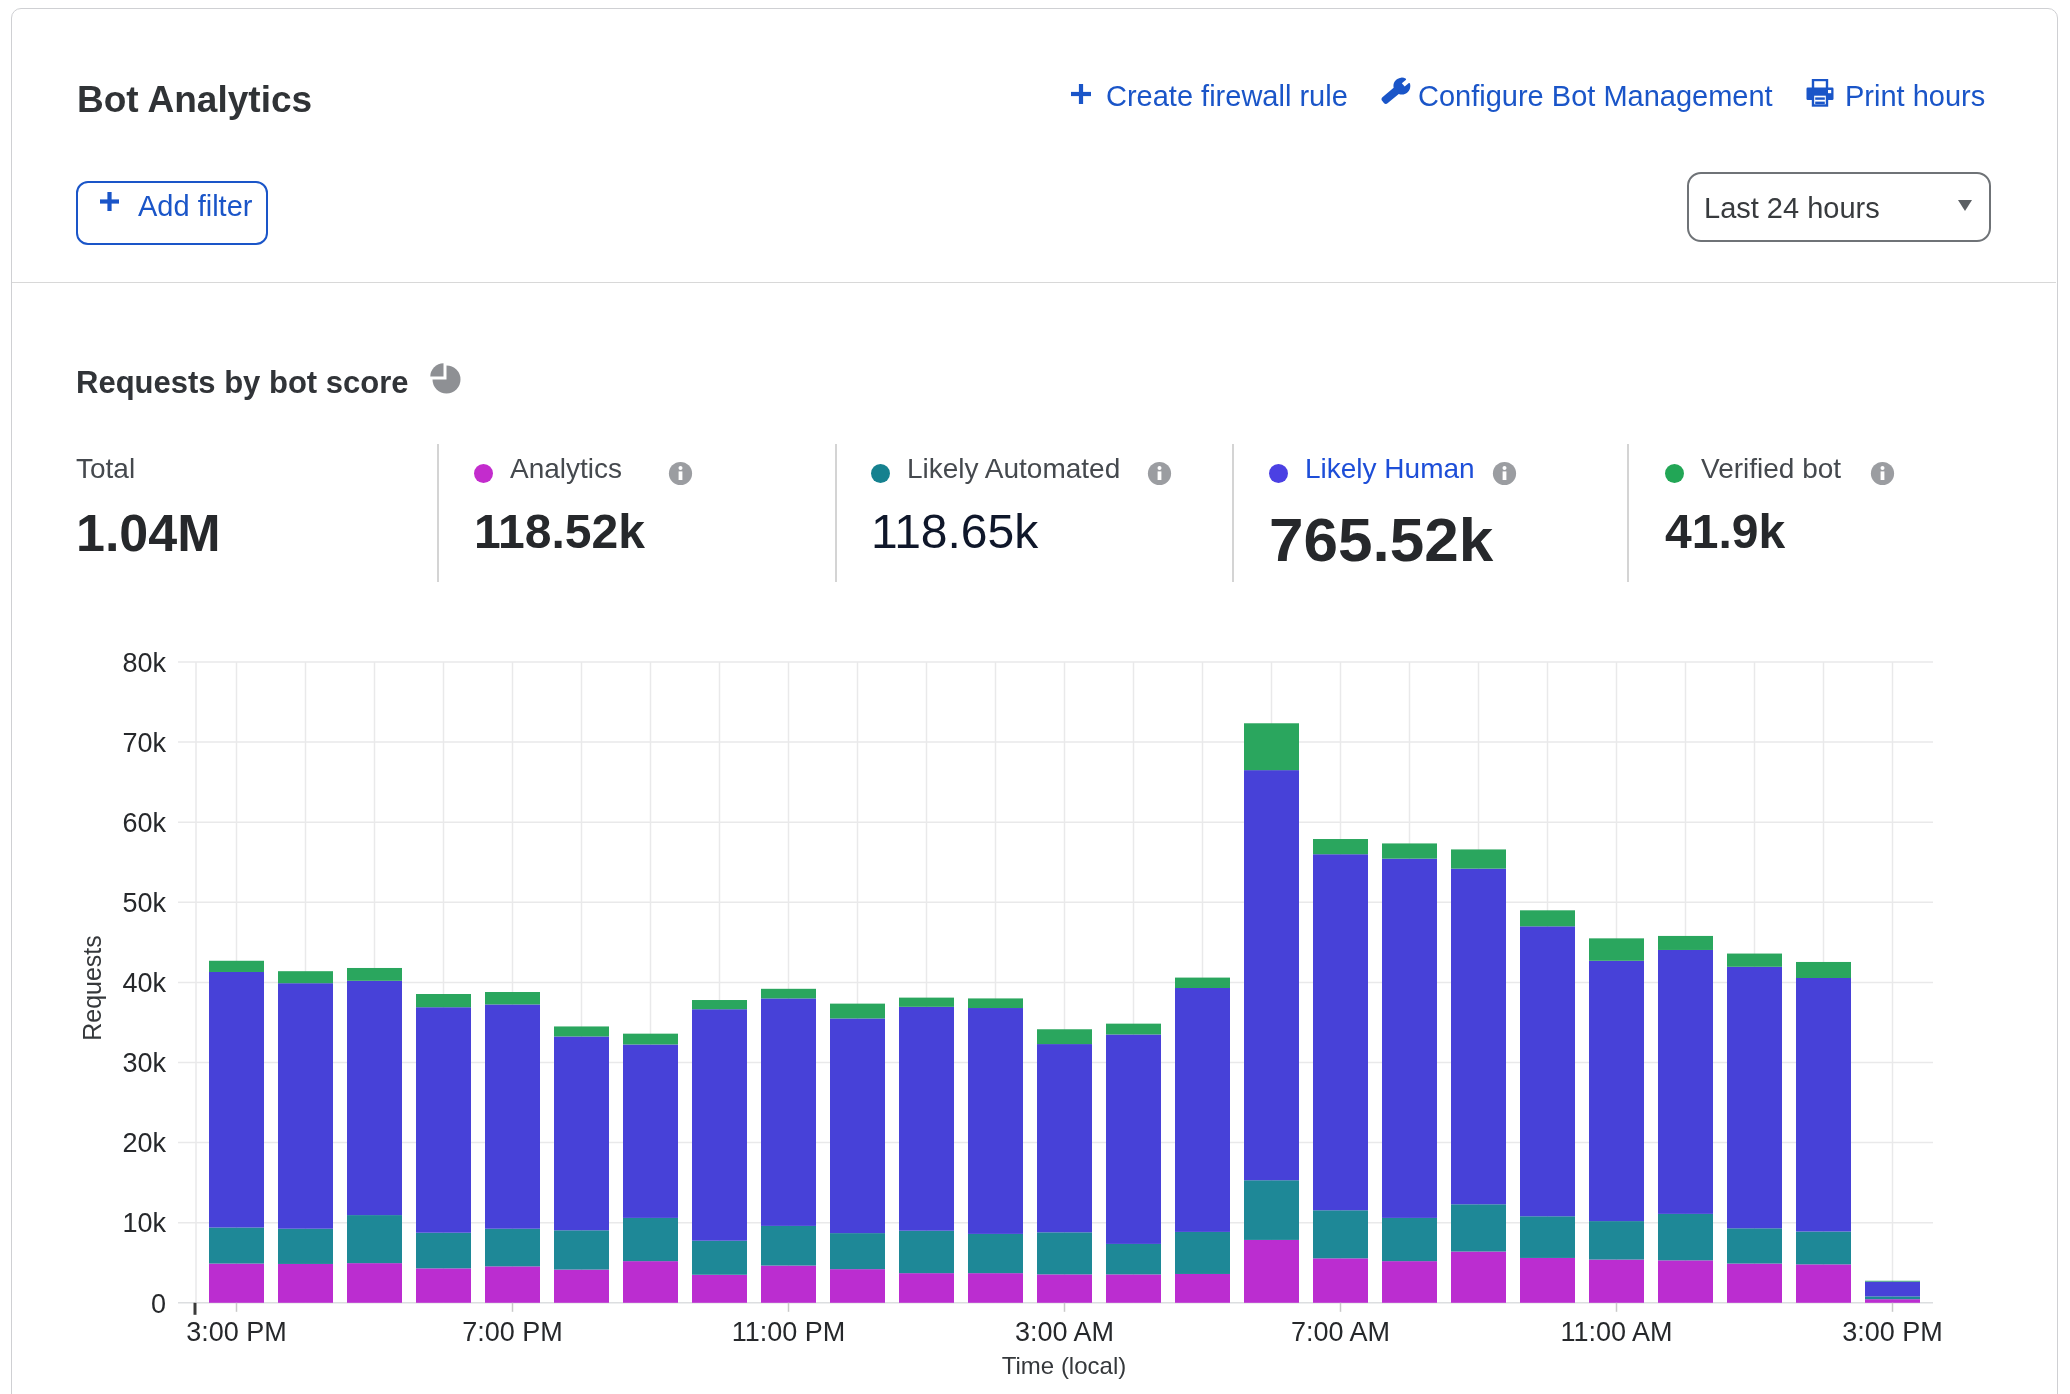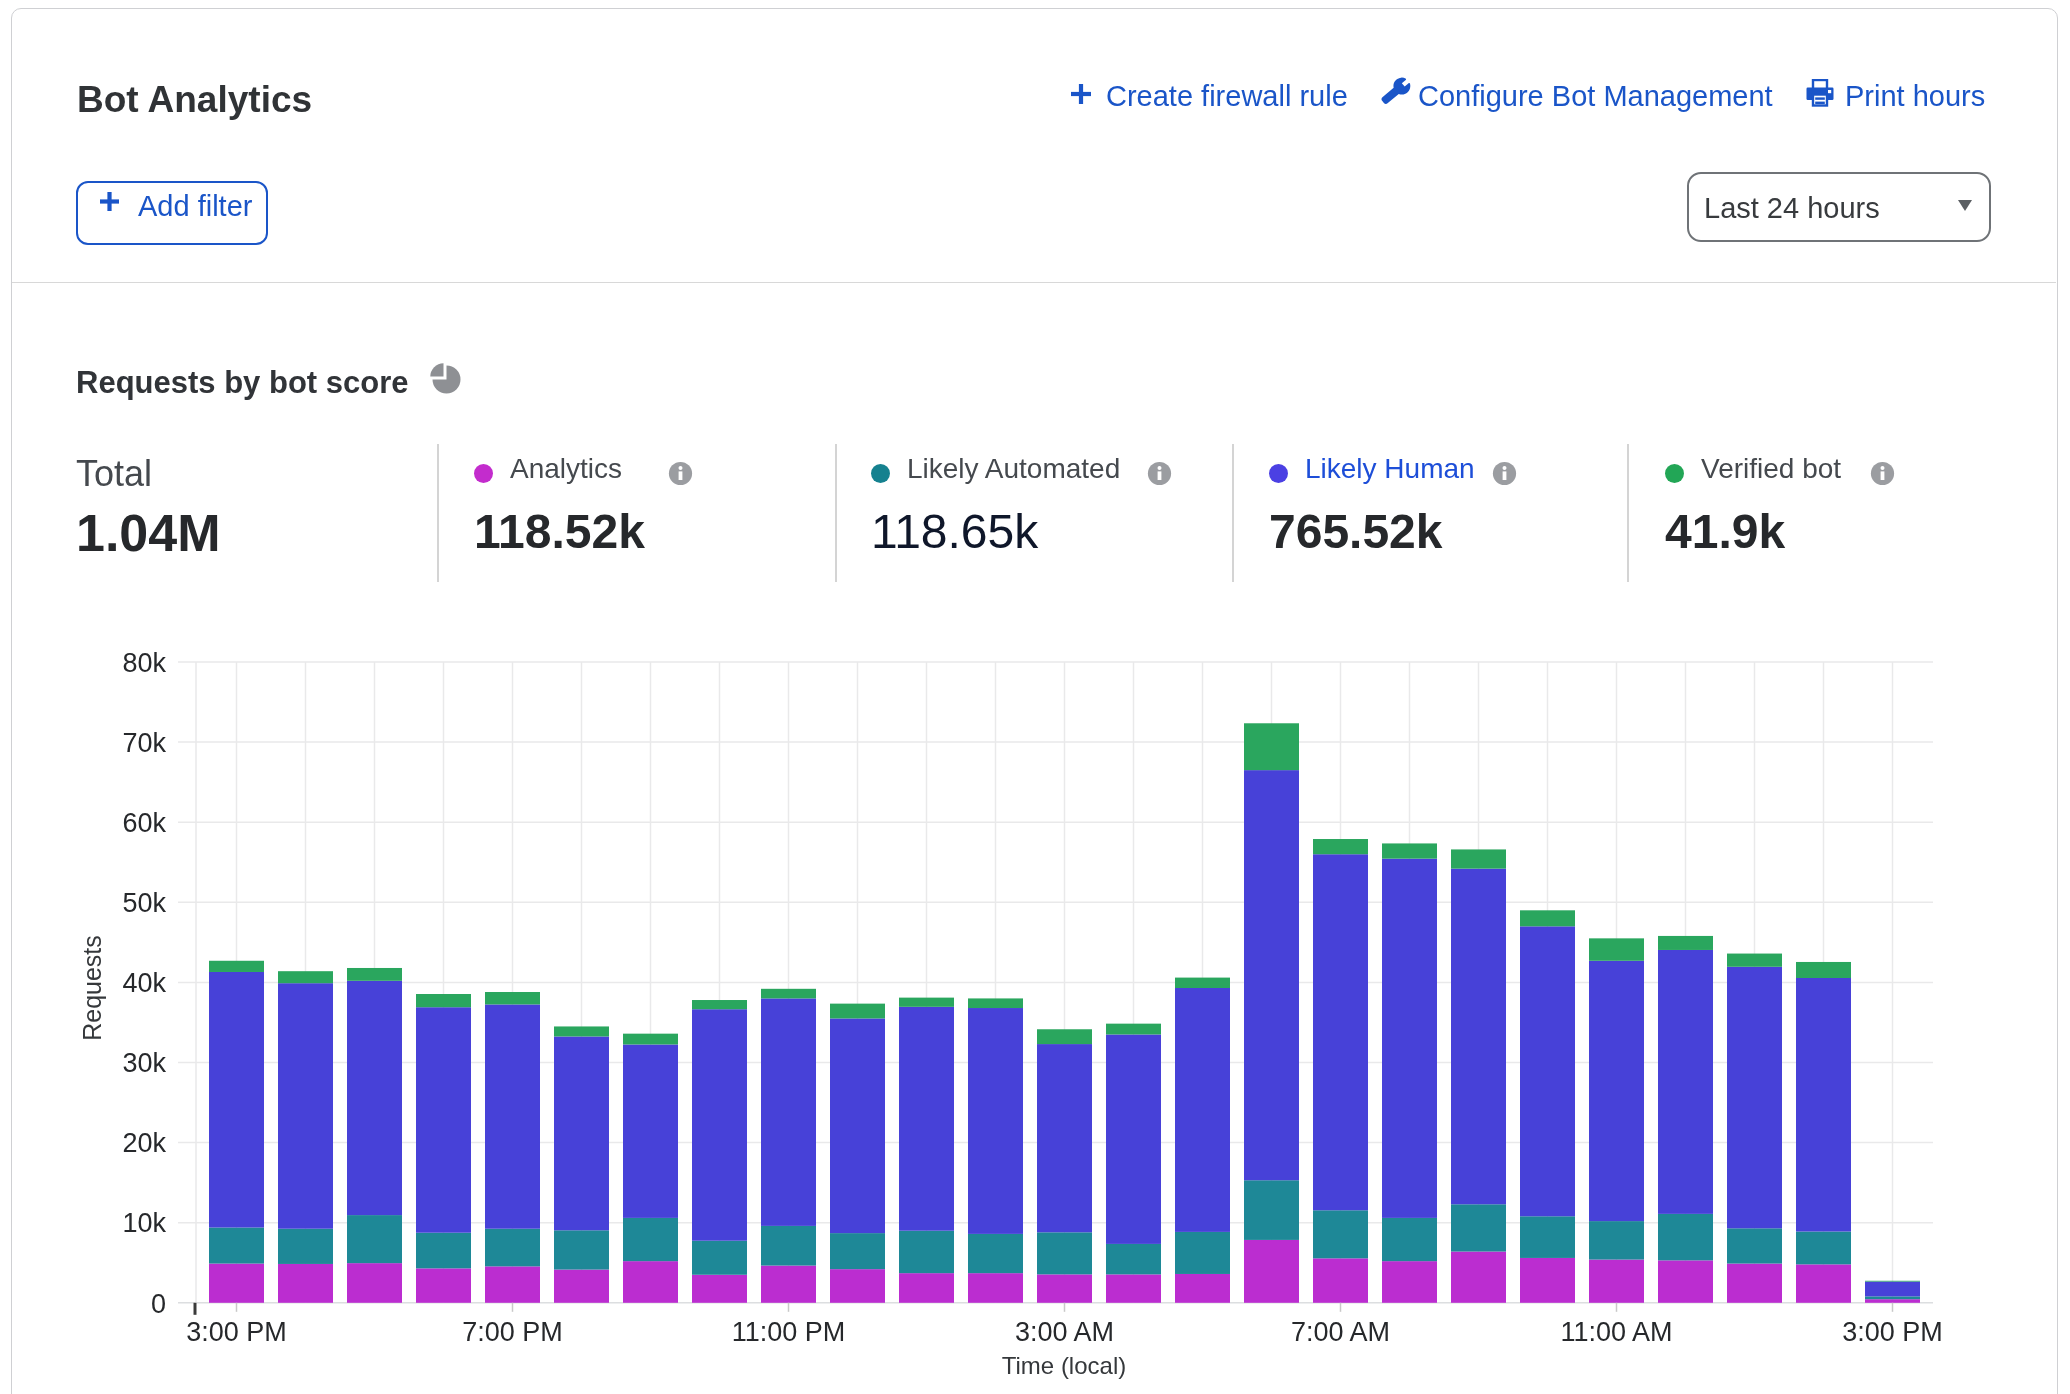--- a/index.html
+++ b/index.html
@@ -44,21 +44,21 @@
 <svg width="34" height="34" viewBox="0 0 34 34" style="position:absolute;left:429px;top:361px">
 <path d="M17.5 18.5 L17.5 4.5 A14 14 0 1 1 3.5 18.5 Z" fill="#8e9094"></path>
 <path d="M14.5 15.5 L14.5 2.3 A13.2 13.2 0 0 0 1.3 15.5 Z" fill="#8e9094"></path>
 </svg>
 
 <div class="abs" style="left:437px;top:444px;width:2px;height:138px;background:#d4d4d4"></div>
 <div class="abs" style="left:835px;top:444px;width:2px;height:138px;background:#d4d4d4"></div>
 <div class="abs" style="left:1232px;top:444px;width:2px;height:138px;background:#d4d4d4"></div>
 <div class="abs" style="left:1627px;top:444px;width:2px;height:138px;background:#d4d4d4"></div>
 
-<div class="abs" style="left:76px;top:453px;font-size:36px;color:#45494e">Total</div>
+<div class="abs" style="left:76px;top:453px;font-size:28px;color:#45494e">Total</div>
 <div class="abs" style="left:76px;top:504px;font-size:52px;font-weight:700;color:#26282b">1.04M</div>
 
 <div style="position:absolute;left:474px;top:464px;width:19px;height:19px;border-radius:50%;background:#c32ccd"></div>
 <div class="abs" style="left:510px;top:453px;font-size:28px;color:#45494e">Analytics</div>
 <svg width="25" height="25" viewBox="0 0 25 25" style="position:absolute;left:668px;top:461px">
     <circle cx="12.5" cy="12.5" r="11.6" fill="#9b9da1"></circle>
     <rect x="10.6" y="10.4" width="3.8" height="8.6" fill="#fff"></rect>
     <circle cx="12.5" cy="7.1" r="2" fill="#fff"></circle>
   </svg>
 <div class="abs" style="left:474px;top:504px;font-size:48px;font-weight:700;color:#26282b">118.52k</div>
@@ -72,21 +72,21 @@
   </svg>
 <div class="abs" style="left:871px;top:504px;font-size:48px;font-weight:400;color:#0f172a">118.65k</div>
 
 <div style="position:absolute;left:1269px;top:464px;width:19px;height:19px;border-radius:50%;background:#4b40e3"></div>
 <div class="abs" style="left:1305px;top:453px;font-size:28px;color:#1d4ed8">Likely Human</div>
 <svg width="25" height="25" viewBox="0 0 25 25" style="position:absolute;left:1492px;top:461px">
     <circle cx="12.5" cy="12.5" r="11.6" fill="#9b9da1"></circle>
     <rect x="10.6" y="10.4" width="3.8" height="8.6" fill="#fff"></rect>
     <circle cx="12.5" cy="7.1" r="2" fill="#fff"></circle>
   </svg>
-<div class="abs" style="left:1269px;top:504px;font-size:48px;font-weight:700;color:#26282b">765.52k</div>
+<div class="abs" style="left:1269px;top:504px;font-size:62px;font-weight:700;color:#26282b">765.52k</div>
 
 <div style="position:absolute;left:1665px;top:464px;width:19px;height:19px;border-radius:50%;background:#22a656"></div>
 <div class="abs" style="left:1701px;top:453px;font-size:28px;color:#45494e">Verified bot</div>
 <svg width="25" height="25" viewBox="0 0 25 25" style="position:absolute;left:1870px;top:461px">
     <circle cx="12.5" cy="12.5" r="11.6" fill="#9b9da1"></circle>
     <rect x="10.6" y="10.4" width="3.8" height="8.6" fill="#fff"></rect>
     <circle cx="12.5" cy="7.1" r="2" fill="#fff"></circle>
   </svg>
 <div class="abs" style="left:1665px;top:504px;font-size:48px;font-weight:700;color:#26282b">41.9k</div>
 

